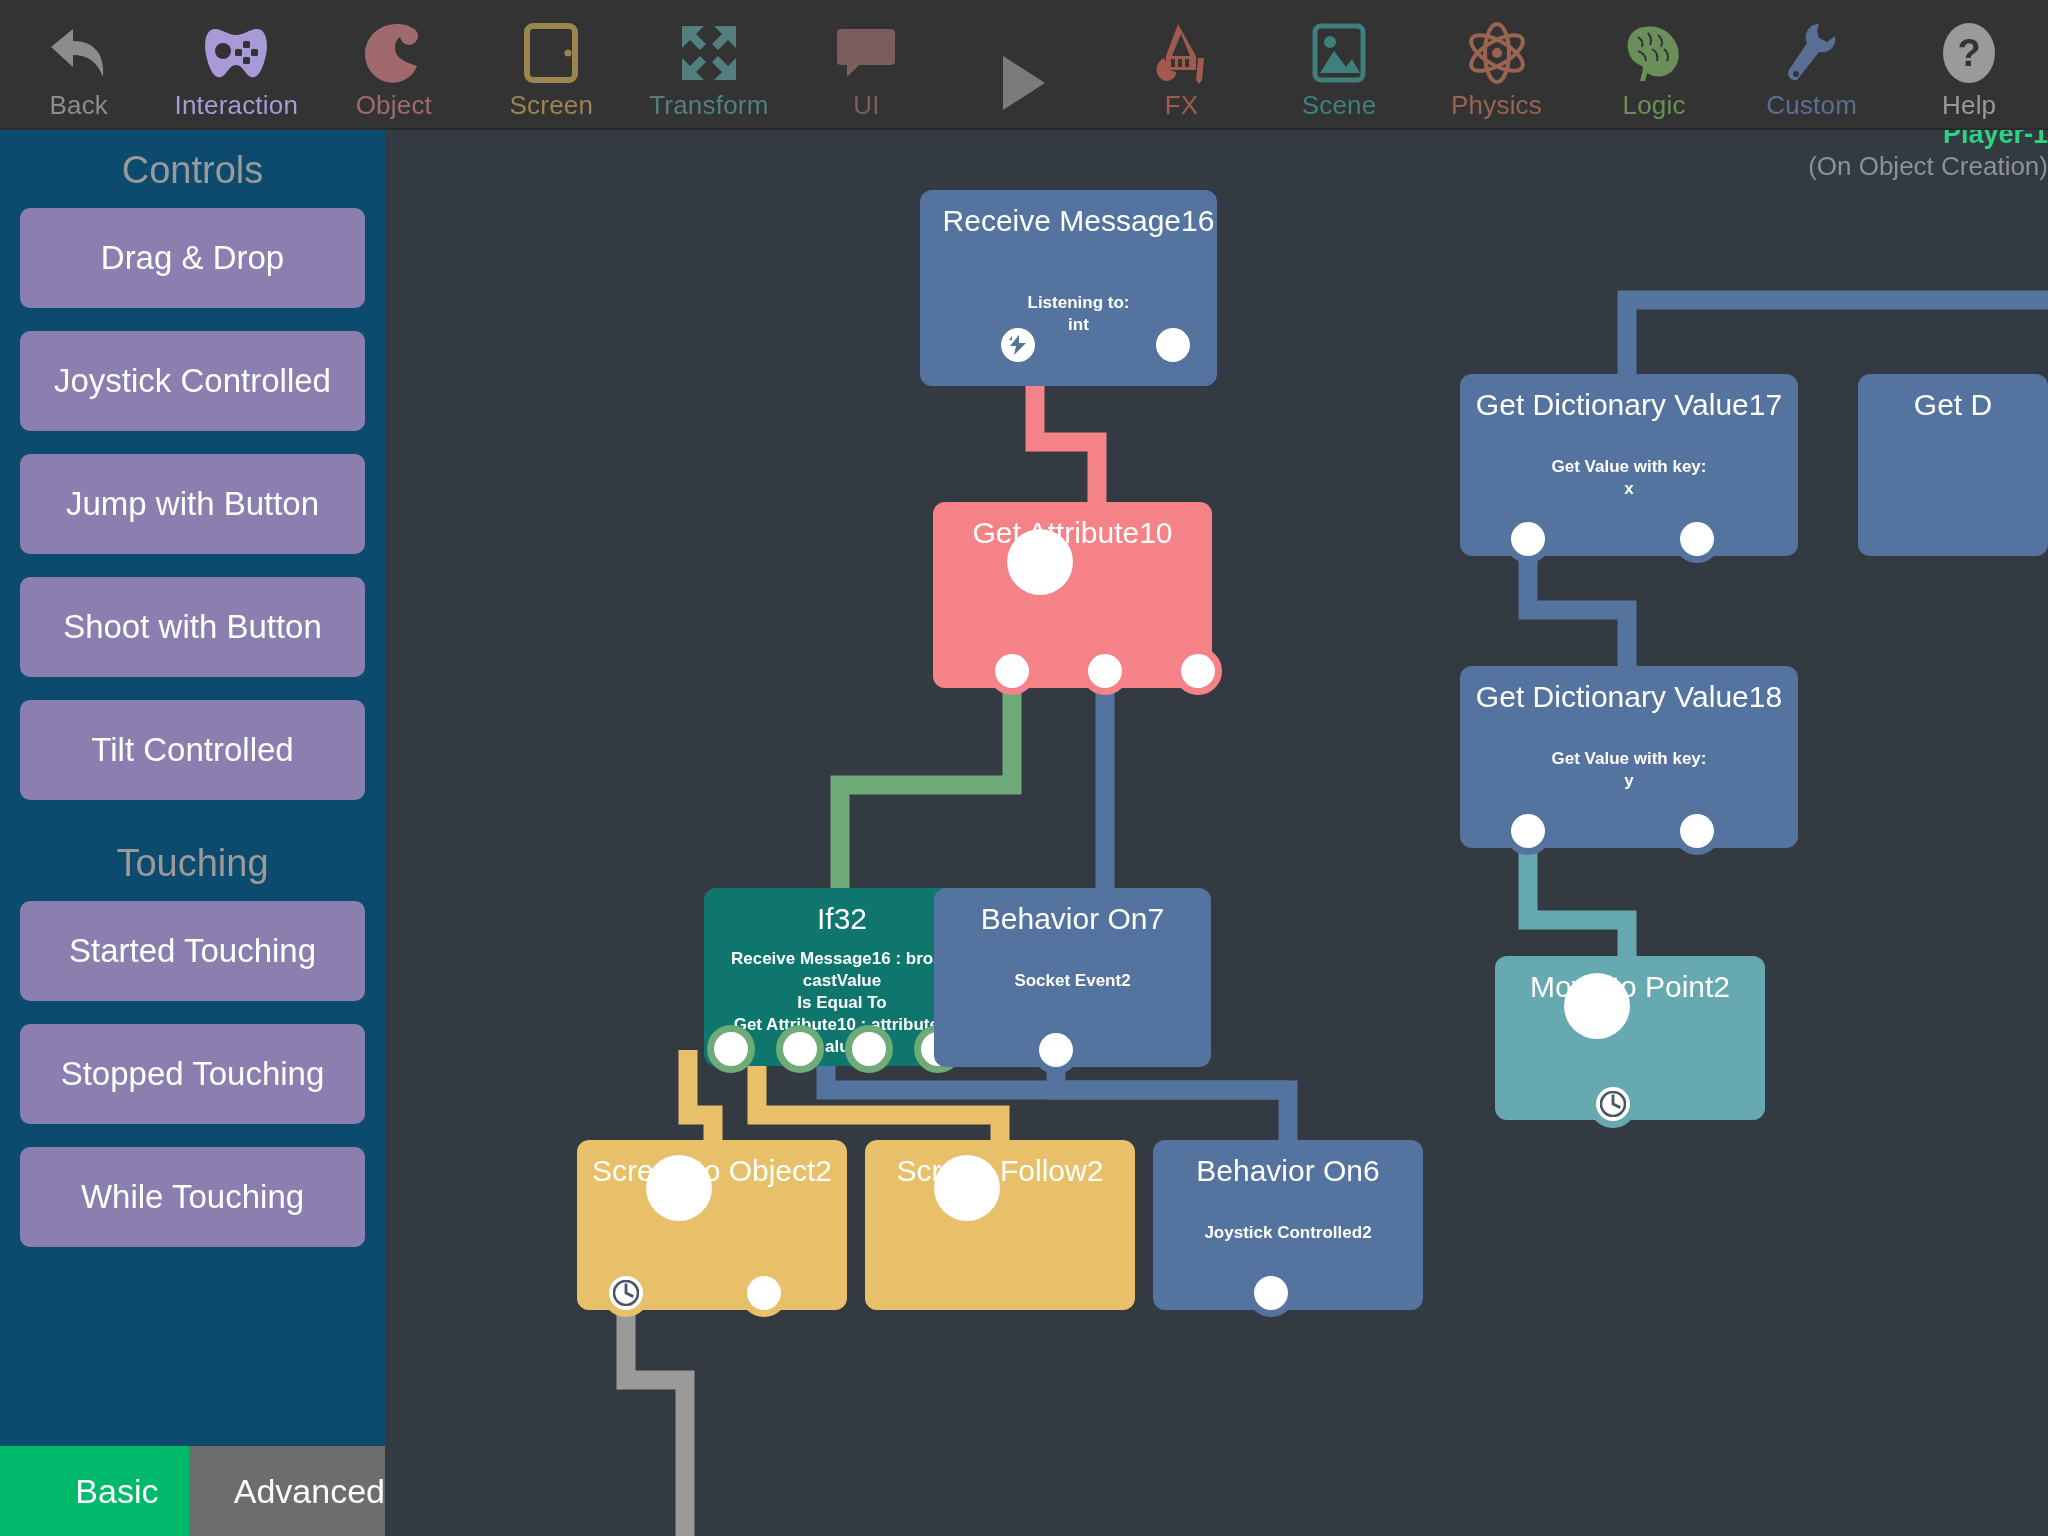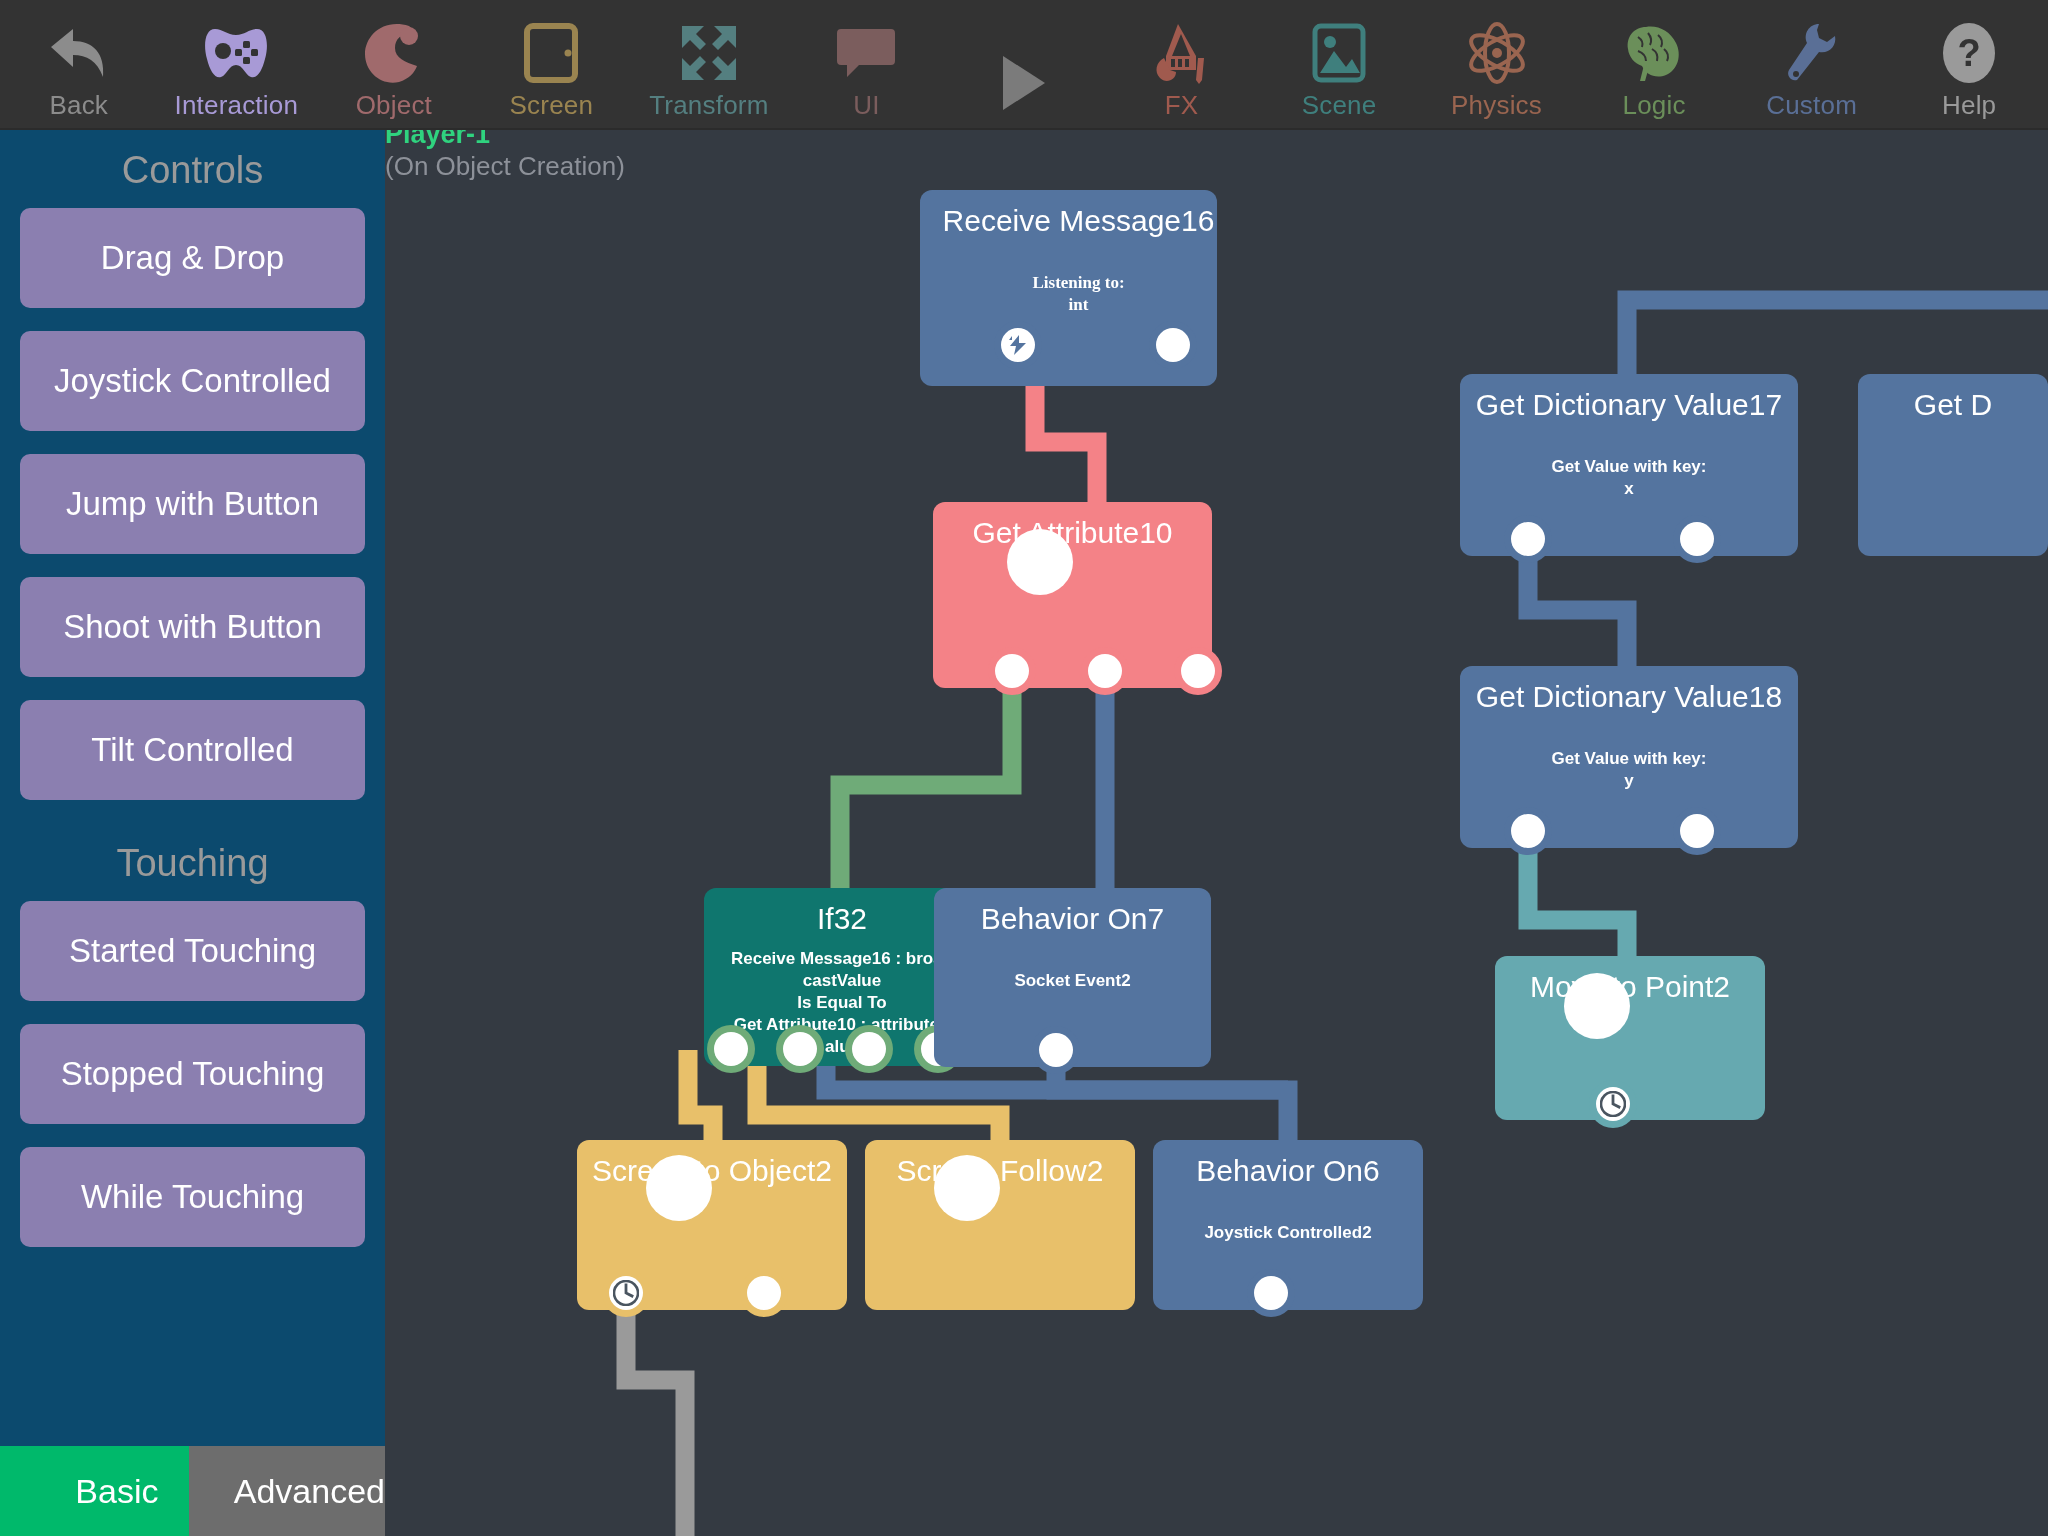--- a/index.html
+++ b/index.html
@@ -89,22 +89,23 @@
     position: absolute; top: 130px; left: 385px;
     width: 1663px; height: 1406px;
     background: #343a42;
     overflow: hidden;
   }
   #wires { position: absolute; top: 0; left: 0; width: 1663px; height: 1406px; }
 
   .canvas-title {
     position: absolute;
     left: 0; width: 1663px;
-    text-align: left;
+    text-align: right;
     pointer-events: none;
+    padding-left: 47px;
   }
   .canvas-title .obj { color: #2fd37f; font-size: 27px; font-weight: bold; line-height: 32px; }
   .canvas-title .sub { color: #8d9199; font-size: 26px; line-height: 32px; }
 
   
   .node {
     position: absolute;
     border-radius: 12px;
     color: #ffffff;
     cursor: pointer;
@@ -337,21 +338,21 @@
     </svg>
 
     <div class="canvas-title" style="top:-12px;">
       <div class="obj">Player-1</div>
       <div class="sub">(On Object Creation)</div>
     </div>
 
     <div id="nodes-layer">
         <div class="node blue" style="left: 535px; top: 60px; width: 297px; height: 196px; padding-left: 20px;">
           <div class="n-title">Receive Message16</div>
-          <div class="n-body" style="margin-top: 34px; font-family: Liberation Serif, serif;">Listening to:
+          <div class="n-body" style="margin-top: 54px;">Listening to:
 int</div>
           <div class="port sm ring-blue" style="left: 81px; top: 138px;">
             <svg width="22" height="22" viewBox="0 0 22 22">
               <path fill="#54749f" d="M12 1 L3 12 L9 12 L7 21 L19 9 L12 9 Z"></path>
               <path fill="#54749f" d="M5 2 L2 6 L5 6 Z"></path>
             </svg>
           </div>
           <div class="port sm ring-blue" style="left: 236px; top: 138px;"></div>
         </div>
         <div class="node red" style="left: 548px; top: 372px; width: 279px; height: 186px;">

